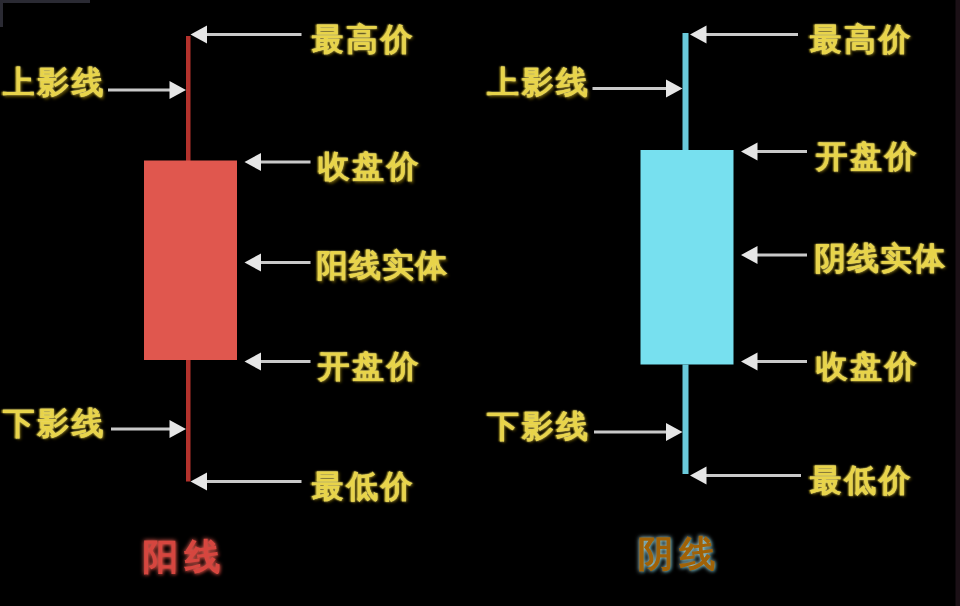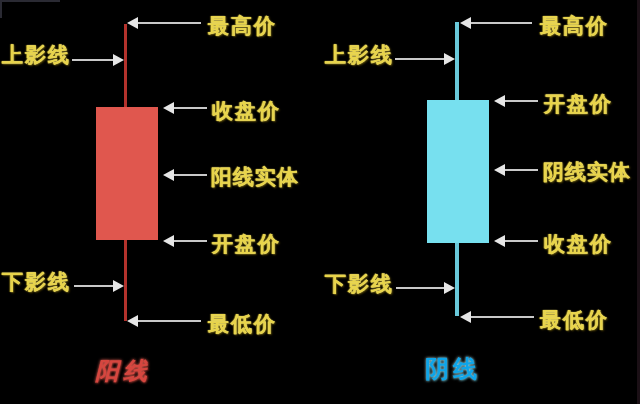--- a/index.html
+++ b/index.html
@@ -25,21 +25,21 @@
     font-size:21px;font-weight:bold;letter-spacing:2px;
     color:#e8d44a;
     text-shadow:0 0 1px #fff6a8, 1px 1px 2px #5a4a00, -1px 0 1px #8f7d10;
   }
   .lbl.tight{letter-spacing:1px;}
   .name{
     position:absolute;white-space:nowrap;
     font-size:24px;font-weight:bold;letter-spacing:4px;
   }
   .name.bull{color:#d6463f;text-shadow:0 0 3px #ff6a5e,1px 1px 2px #3a0b08;}
-  .name.bear{color:#0ea5e9;text-shadow:0 0 3px #bff1fa,1px 1px 2px #05323a;}
+  .name.bear{color:#a16207;text-shadow:0 0 3px #bff1fa,1px 1px 2px #05323a;}
 
   
   .edge-top{position:absolute;left:0;top:0;width:60px;height:2px;background:#2a2a33;}
   .edge-left{position:absolute;left:0;top:0;width:2px;height:18px;background:#2a2a33;}
   .edge-right{position:absolute;right:0;top:0;width:3px;height:404px;background:#1b1016;}
 </style>
 </head>
 <body>
 
 <div id="stage">
@@ -77,21 +77,21 @@
     <div class="lbl" style="left:212px;top:230px;">开盘价</div>
 
     <div class="lbl" style="left:2px;top:268px;">下影线</div>
     <div class="arrow" style="left:74px;top:285px;width:40px;"></div>
     <div class="head right" style="left:113px;top:280px;"></div>
 
     <div class="arrow" style="left:137px;top:320px;width:64px;"></div>
     <div class="head left" style="left:127px;top:315px;"></div>
     <div class="lbl" style="left:208px;top:310px;">最低价</div>
 
-    <div class="name bull" style="left:95px;top:355px;font-style:italic;">阳线</div>
+    <div class="name bull" style="left:95px;top:355px;">阳线</div>
   </div>
 
   <div>
 
     <div class="wick" style="left:455px;top:22px;width:4px;height:79px;background:#69c9da;"></div>
 
     <div class="body" style="left:427px;top:100px;width:62px;height:143px;background:#77e0ef;"></div>
 
     <div class="wick" style="left:455px;top:243px;width:4px;height:73px;background:#69c9da;"></div>
 

